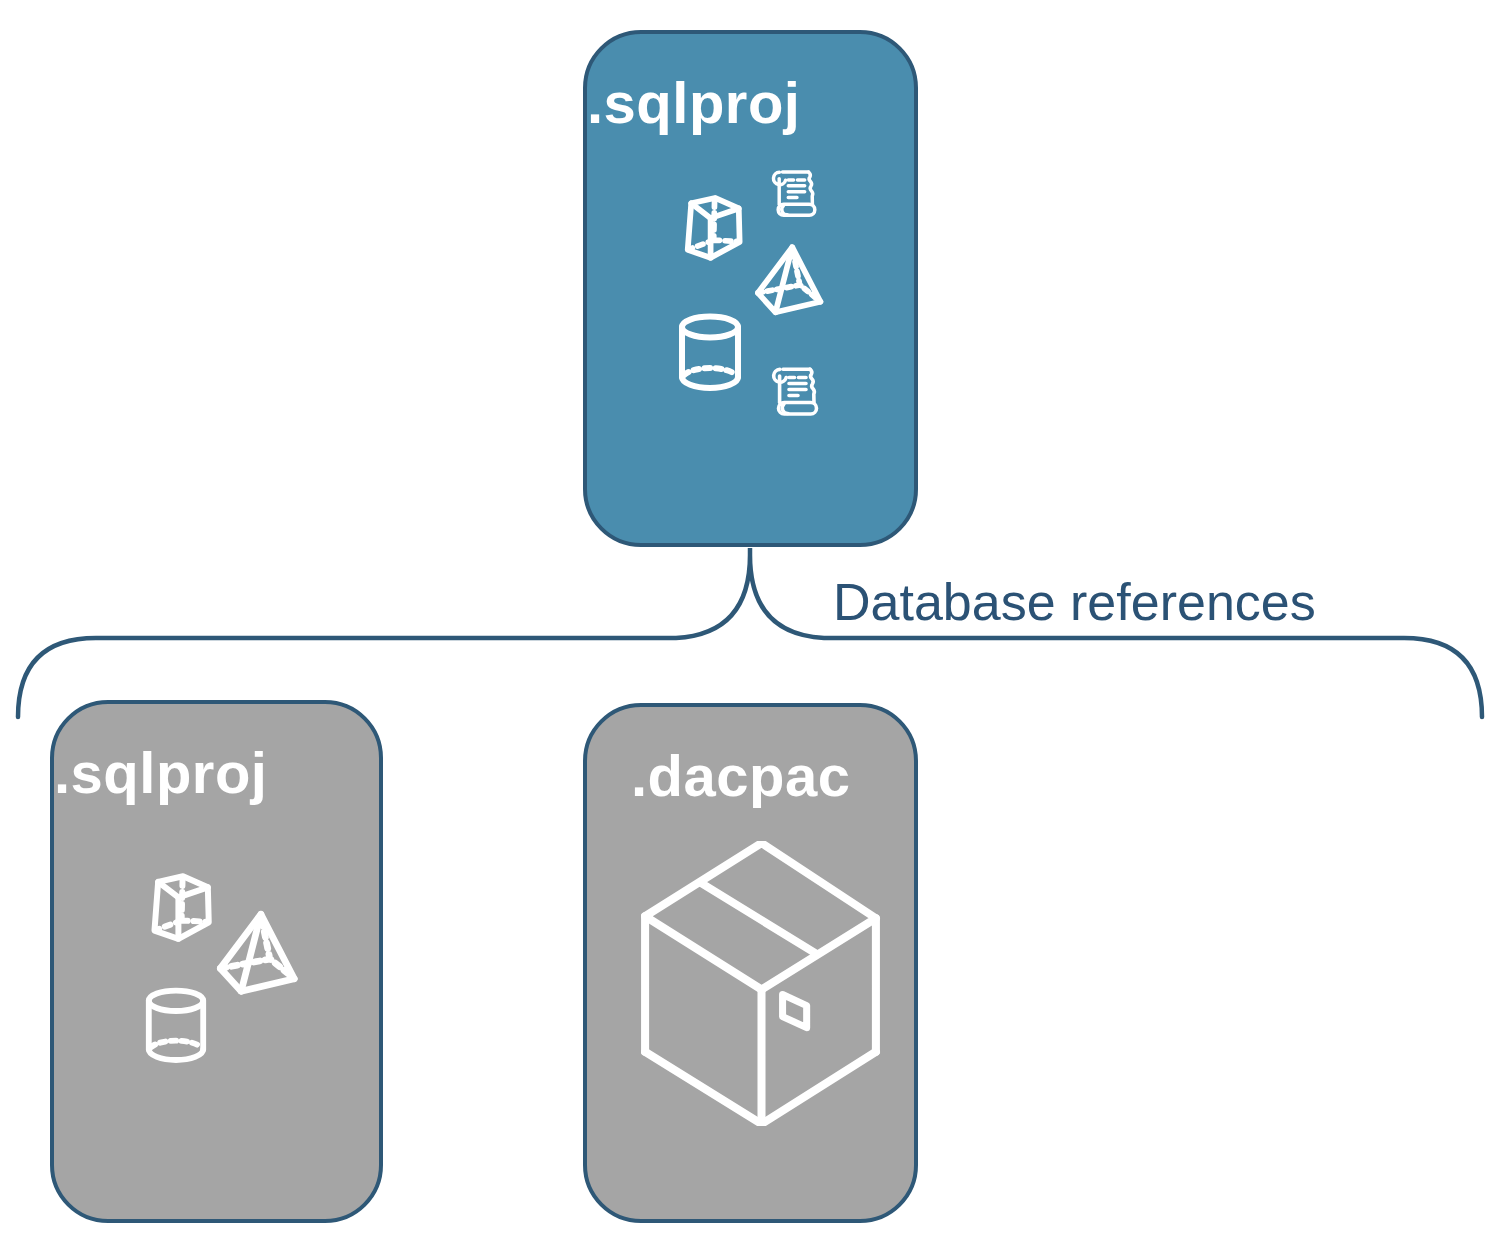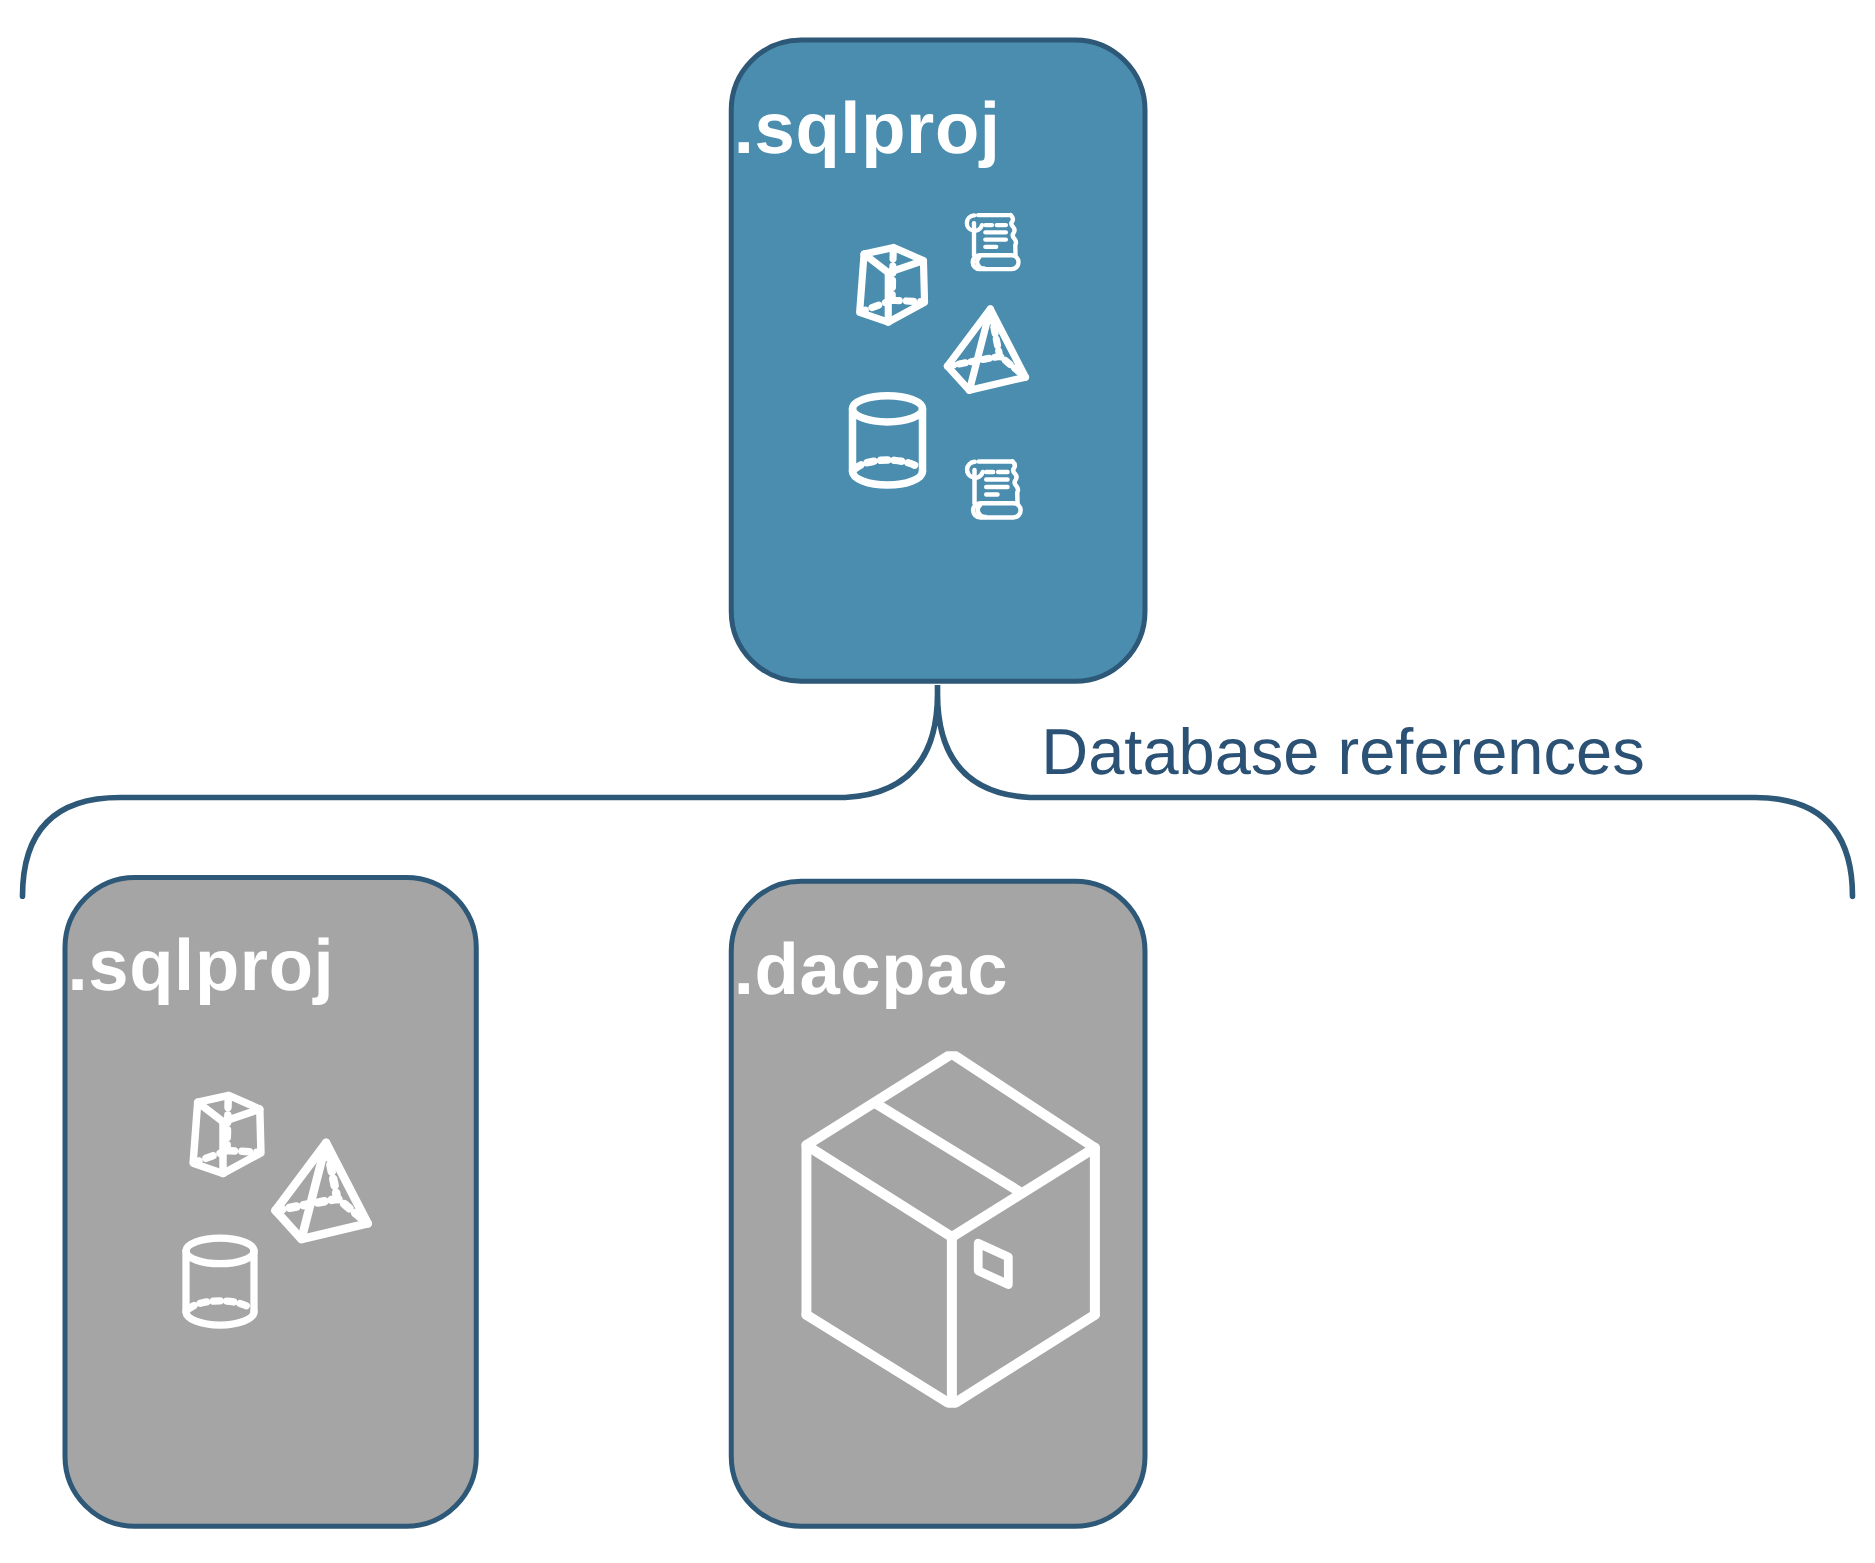--- a/index.html
+++ b/index.html
@@ -15,21 +15,21 @@
     position:relative;width:1500px;height:1250px;background:var(--background);
     overflow:hidden;font-family:"Liberation Sans",sans-serif;
   }
   .card{
     position:absolute;box-sizing:border-box;
     border:4.5px solid var(--outline-blue);
     border-radius:58px;
   }
   .card.source{left:583px;top:30px;width:335px;height:517px;background:var(--accent-teal);}
   .card.ref1{left:50px;top:700px;width:333px;height:523px;background:var(--card-gray);}
-  .card.ref2{left:583px;top:703px;width:335px;height:520px;background:var(--card-gray);}
+  .card.ref2{left:583px;top:703px;width:335px;height:520px;background:var(--card-gray);padding-left:44px;}
   .card.ref3{left:1113px;top:705px;width:334px;height:518px;background:var(--card-gray);}
   .card-title{
     text-align:left;margin-top:40px;
     font-weight:bold;font-size:58px;line-height:1;
     color:var(--icon-white);letter-spacing:0.5px;
   }
   .icon{position:absolute;}
   .icon path,.icon ellipse,.icon circle,.icon rect{vector-effect:none;}
   .stroke{fill:none;stroke:var(--icon-white);stroke-linecap:round;stroke-linejoin:round;}
   #brace{position:absolute;left:0;top:0;pointer-events:none;}

